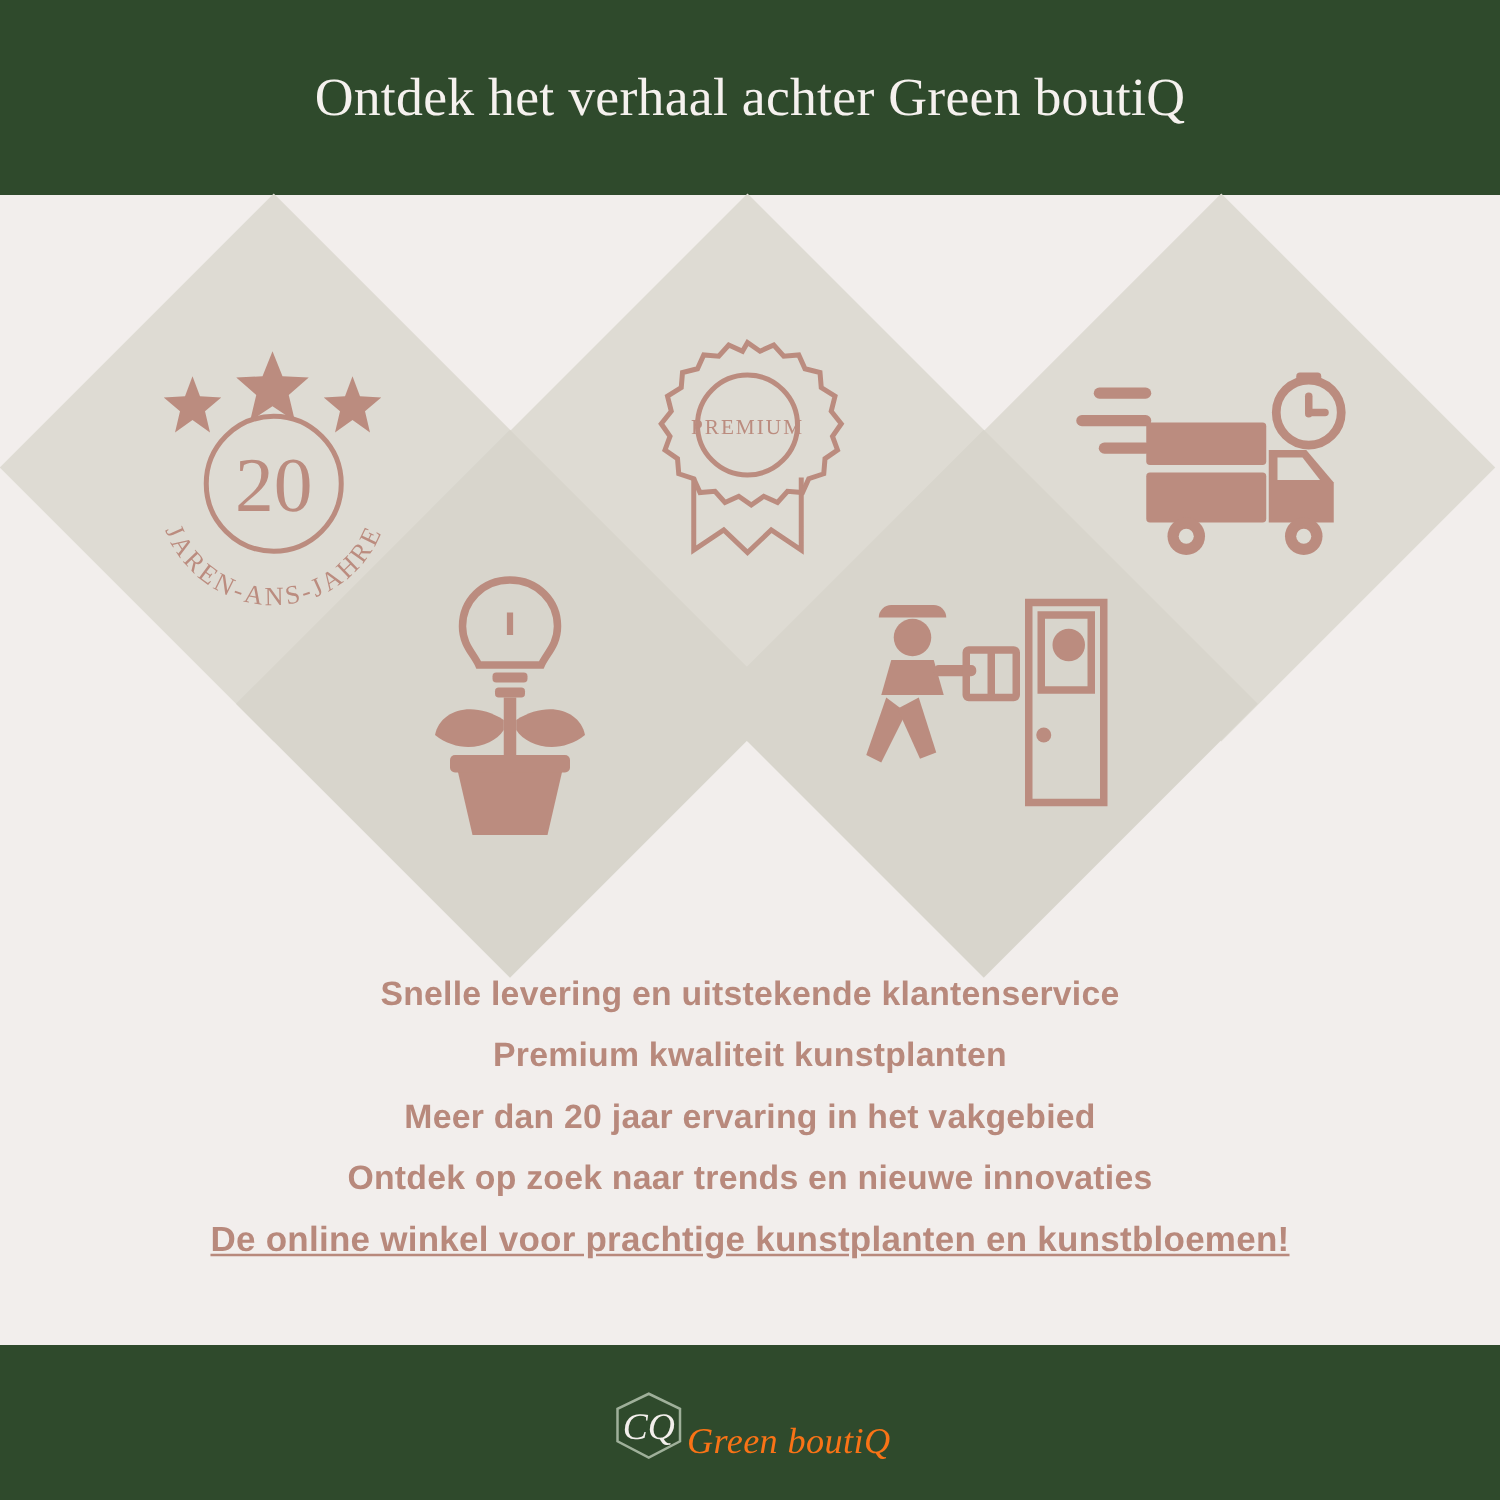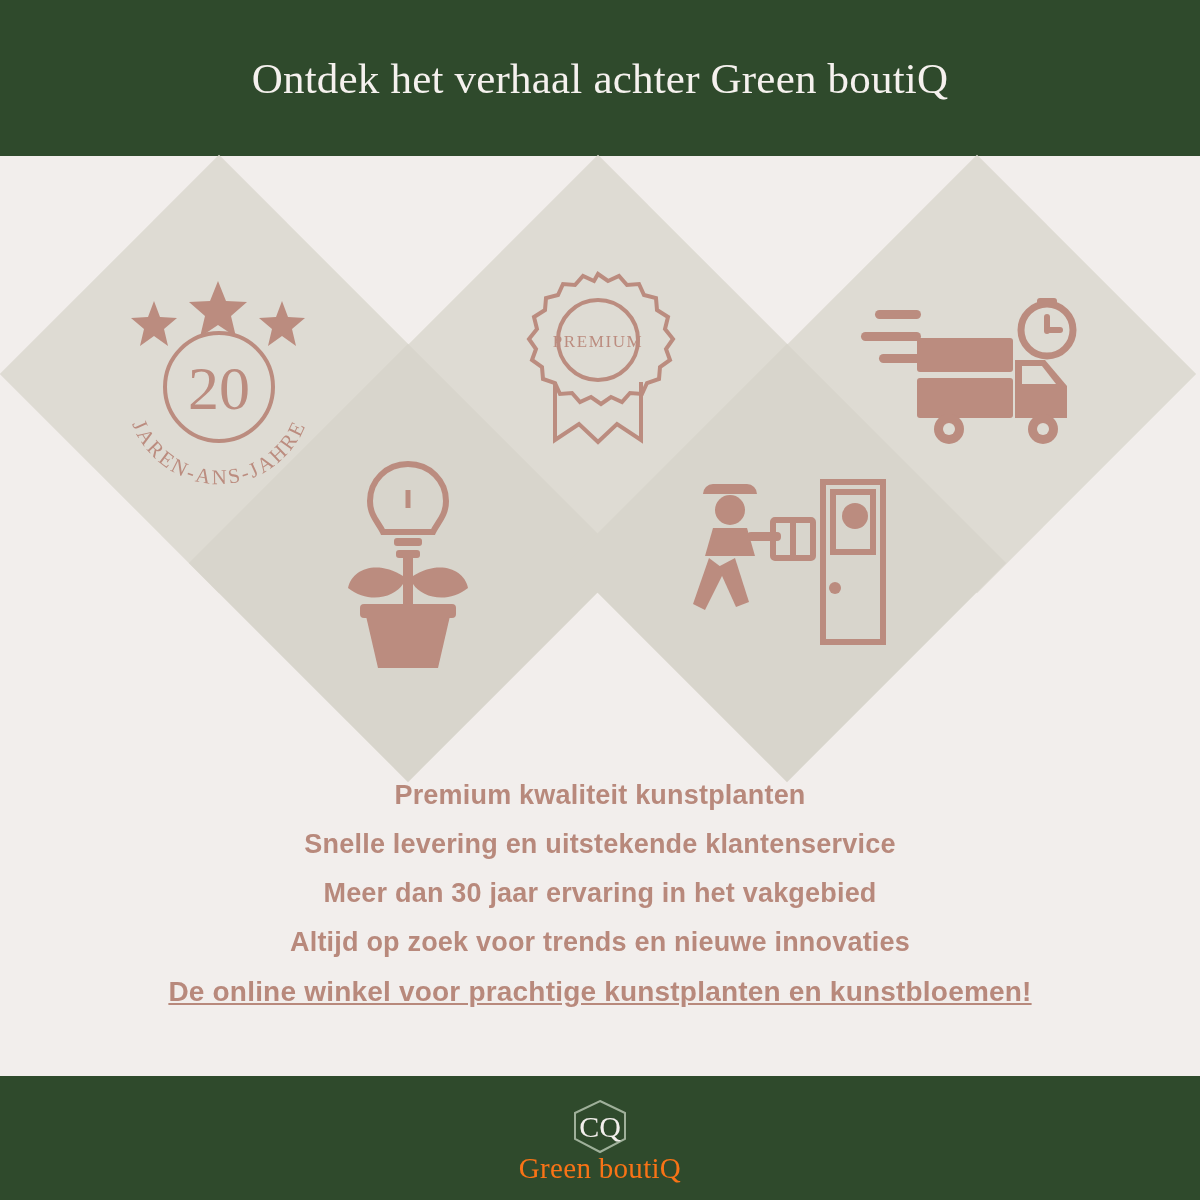--- a/index.html
+++ b/index.html
@@ -45,24 +45,24 @@
     left: 0; bottom: 0;
     width: 1200px;
     height: 124px;
     background: #2f4a2c;
     display: flex;
     align-items: center;
     justify-content: center;
   }
   .logo-wrap {
     display: flex;
-    flex-direction: column;
-    align-items: center;
+    align-items: flex-end;
     justify-content: center;
     margin-top: 6px;
+    font-style: italic;
   }
   .logo-mark {
     width: 62px;
     height: 58px;
     position: relative;
   }
   .logo-text {
     font-family: "Liberation Serif", serif;
     font-size: 29px;
     color: #f97316;
@@ -251,24 +251,24 @@
             <rect x="156" y="34" width="40" height="60" fill="none" stroke="#bb8c7f" stroke-width="6"></rect>
             <circle cx="178" cy="58" r="13"></circle>
             <circle cx="158" cy="130" r="6"></circle>
           </g>
         </svg>
       </div>
     </div>
   </div>
 
   <div class="features">
+    <p class="feature-line">Snelle levering en uitstekende klantenservice</p>
     <p class="feature-line">Premium kwaliteit kunstplanten</p>
-    <p class="feature-line">Snelle levering en uitstekende klantenservice</p>
-    <p class="feature-line">Meer dan 30 jaar ervaring in het vakgebied</p>
-    <p class="feature-line">Altijd op zoek voor trends en nieuwe innovaties</p>
+    <p class="feature-line">Meer dan 20 jaar ervaring in het vakgebied</p>
+    <p class="feature-line">Ontdek op zoek naar trends en nieuwe innovaties</p>
     <p class="feature-line last">De online winkel voor prachtige kunstplanten en kunstbloemen!</p>
   </div>
 
   <div class="footer">
     <div class="logo-wrap">
       <div class="logo-mark">
         <svg width="62" height="58" viewBox="0 0 62 58">
           <path d="M31 3 L56 15 V41 L31 54 L6 41 V15 Z" fill="none" stroke="#9fb09a" stroke-width="2"></path>
           <text x="31" y="39" text-anchor="middle" font-family="Liberation Serif, serif" font-size="30" fill="#f3efec">CQ</text>
         </svg>

